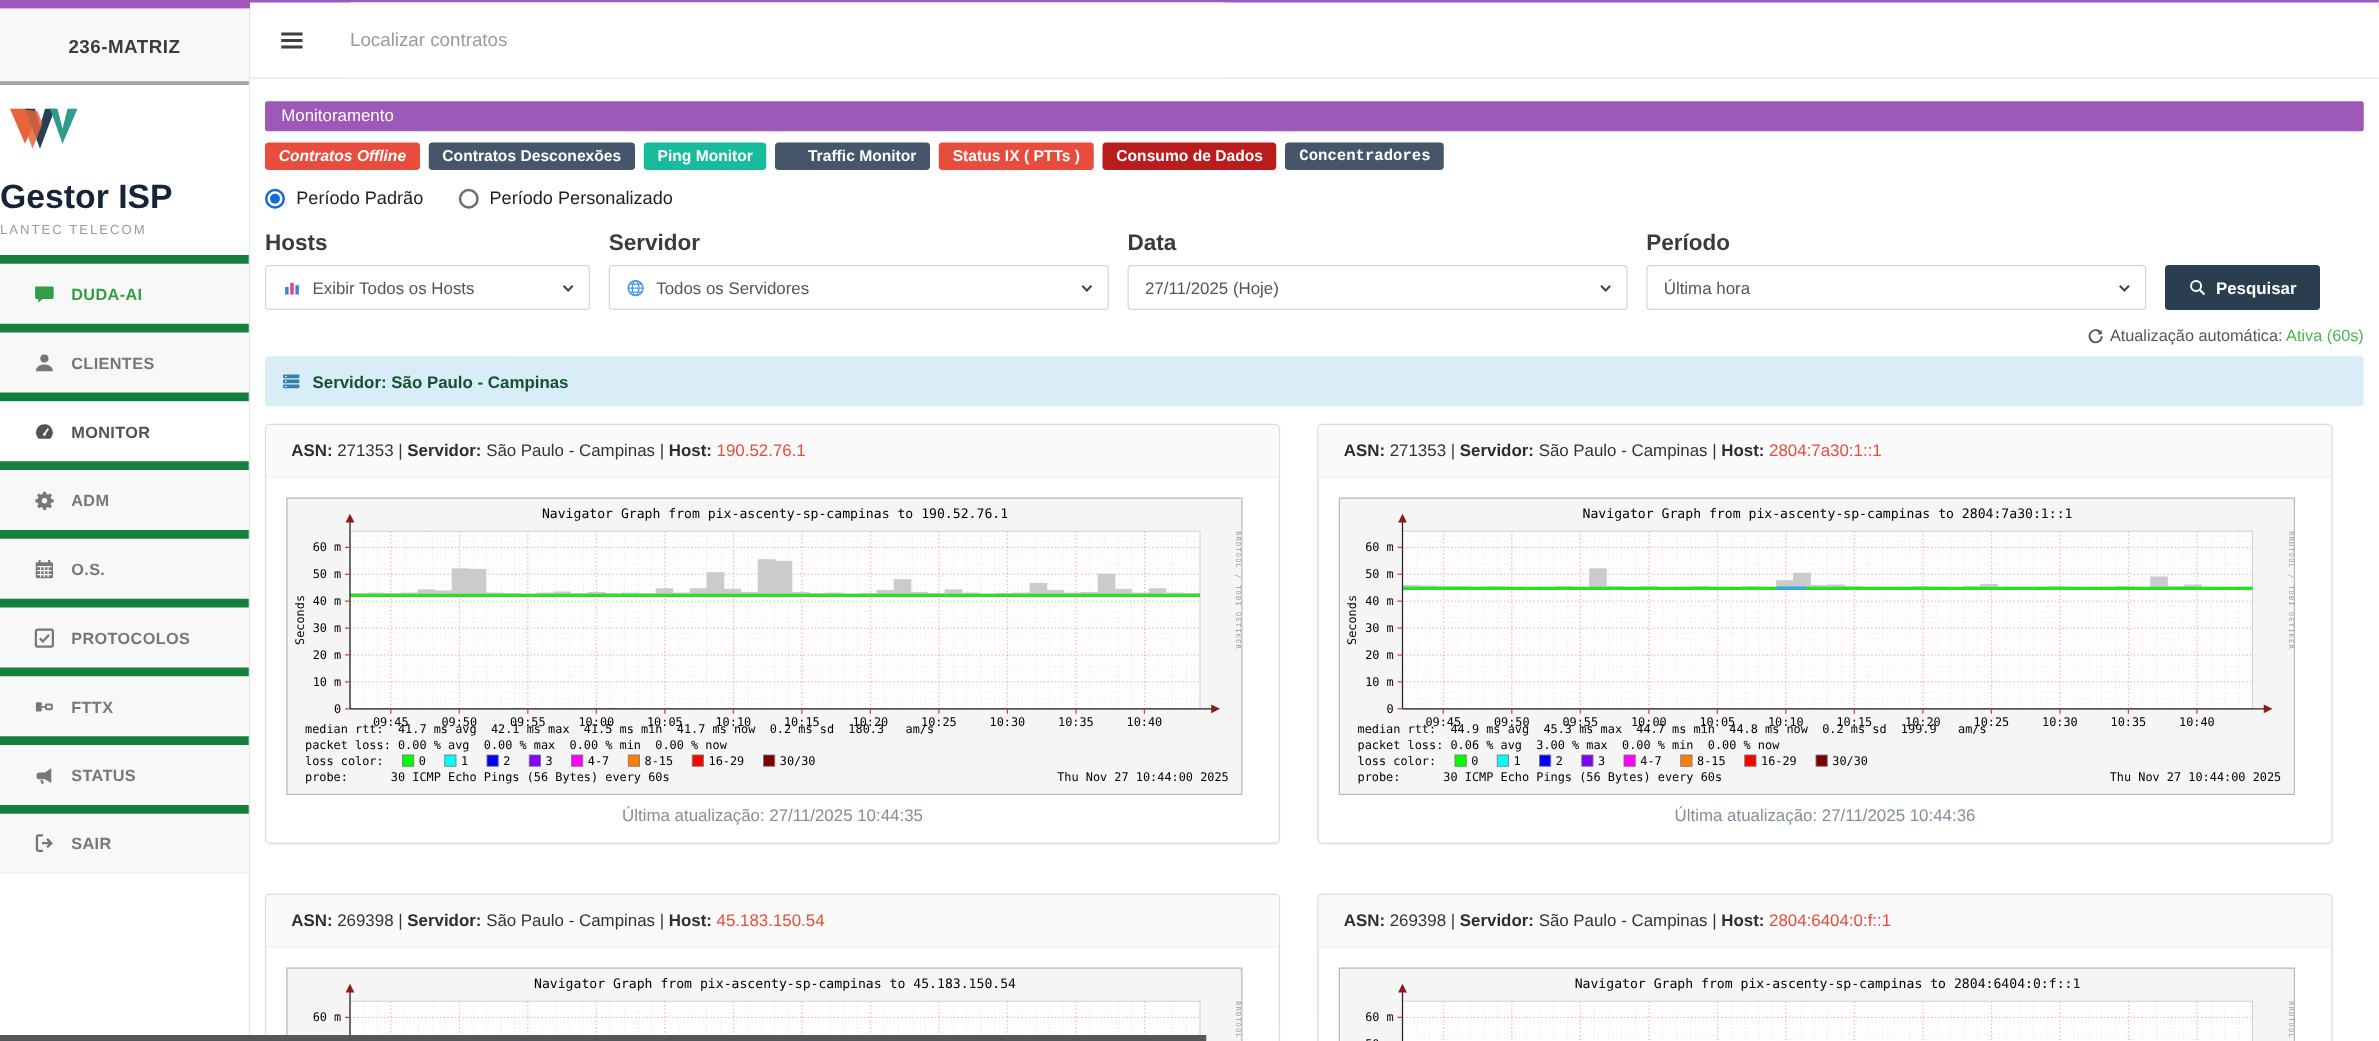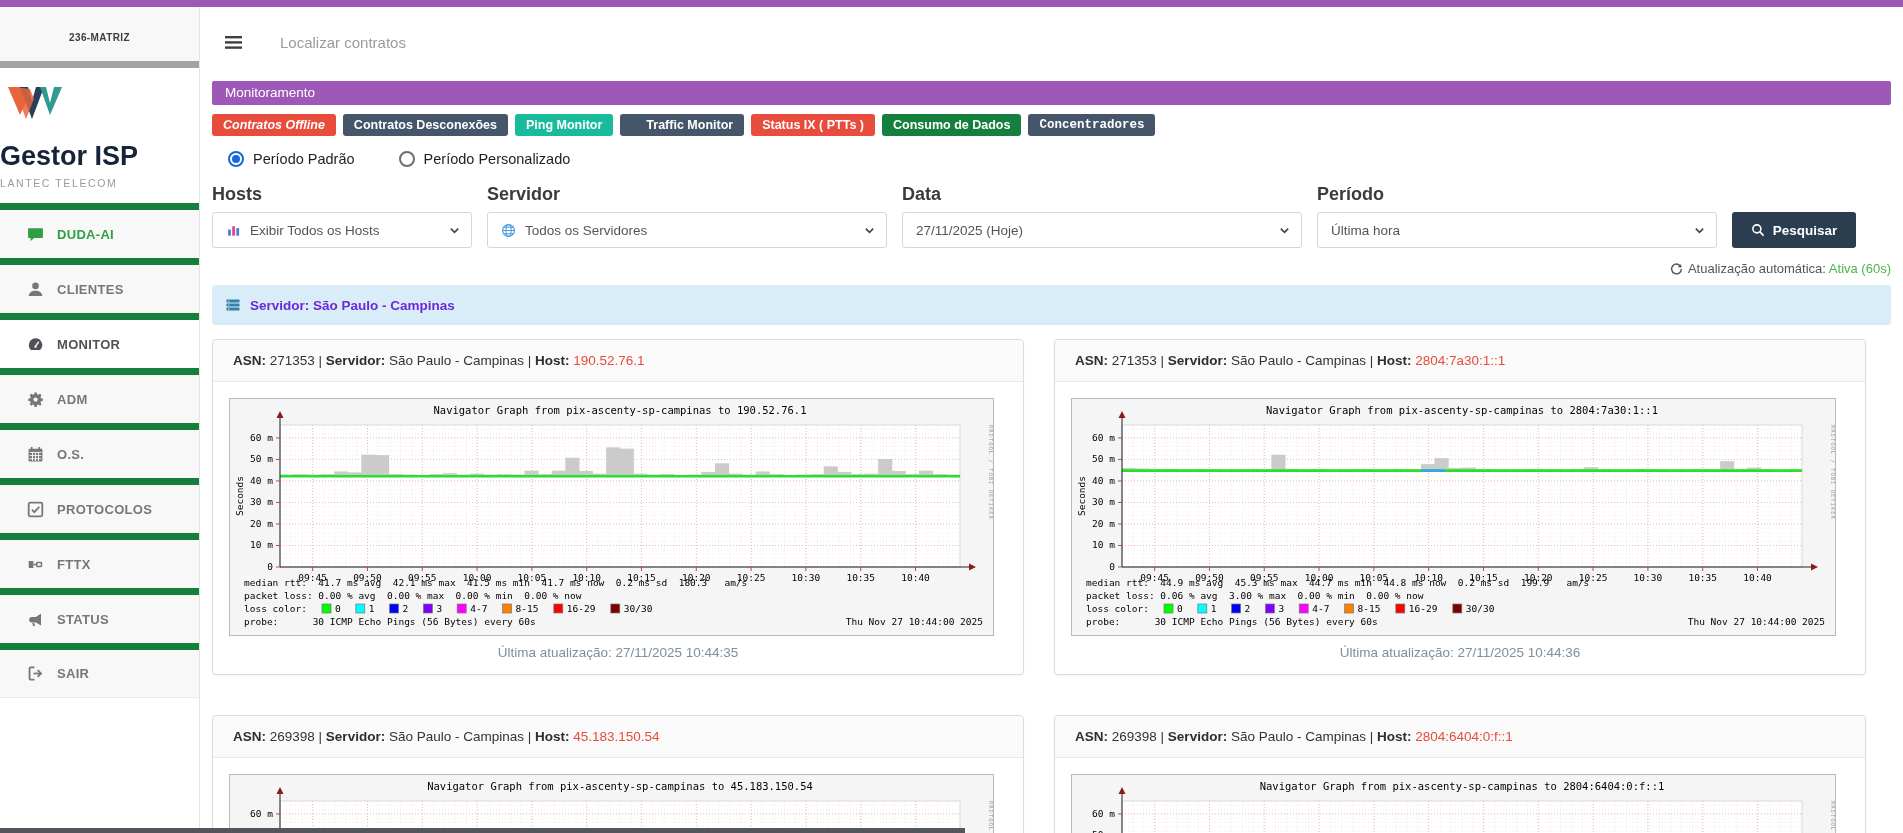--- a/index.html
+++ b/index.html
@@ -5,57 +5,57 @@
   * { margin:0; padding:0; box-sizing:border-box; }
   html,body { width:1903px; height:833px; overflow:hidden; background:#fff;
               font-family:"Liberation Sans", sans-serif; }
 
   .topstrip { position:absolute; left:0; top:0; width:1903px; height:7px; }
 
   
   .sidebar { position:absolute; left:0; top:7px; width:200px; height:826px;
              background:#fff; border-right:1px solid #e5e5e5; }
   .branch { height:61px; line-height:61px; text-align:center; background:#f8f8f8;
-            border-bottom:7px solid #a3a3a3; font-size:10px; font-weight:bold;
+            border-bottom:3px solid #a3a3a3; font-size:15px; font-weight:bold;
             color:#3d3d3d; letter-spacing:.4px; }
   .logo-area { padding:13px 0 12px; background:#fff; }
   .brand { font-size:27px; font-weight:bold; color:#16243a; margin-top:2px; }
   .brand-sub { font-size:10.5px; color:#9a9a9a; letter-spacing:1.6px; margin-top:5px; }
   .menu { margin-top:2px; }
   .menu-item { height:55px; display:flex; align-items:center; gap:13px;
                padding-left:27px; background:#f8f8f8; border-top:7px solid #15803d;
                color:#75777a; font-size:13px; font-weight:bold; letter-spacing:.3px;
                cursor:pointer; }
   .menu-item:last-child { border-bottom:1px solid #ececec; }
   .menu-item.active { background:#fff; color:#4f5256; }
   .menu-item .mi { width:17px; height:17px; flex:0 0 17px; }
 
   
-  .navbar { position:absolute; left:200px; top:12px; width:1703px; height:61px;
+  .navbar { position:absolute; left:200px; top:2px; width:1703px; height:61px;
             background:#fff; border-bottom:1px solid #e6e6e6; }
   .nav-toggle { position:absolute; left:0; top:0; width:66px; height:60px;
                 display:flex; align-items:center; justify-content:center; cursor:pointer; }
   .nav-search { position:absolute; left:80px; top:0; width:700px; height:60px;
                 border:none; outline:none; font-size:15px; color:#333;
                 font-family:"Liberation Sans", sans-serif; }
   .nav-search::placeholder { color:#9b9b9b; }
 
   
   .content { position:absolute; left:200px; top:68px; width:1703px; height:765px;
              overflow:hidden; padding:13px 12px 0 12px; background:#fff; }
   .section-title { height:24px; line-height:24px; color:#fff; font-size:13.5px;
                    padding-left:13px; border-radius:2px; }
   .btn-row { margin-top:9px; display:flex; gap:7px; }
   .pill { color:#fff; font-size:12.5px; font-weight:bold; padding:4px 11px;
           border-radius:3px; border:none; cursor:pointer;
           font-family:"Liberation Sans", sans-serif; }
 
   .radio-row { margin-top:15px; display:flex; gap:28px; align-items:center;
                font-size:14.5px; color:#1f1f1f; }
-  .radio { display:flex; align-items:center; gap:9px; cursor:pointer;margin-left:16px; }
+  .radio { display:flex; align-items:center; gap:9px; cursor:pointer; }
   .rdot { width:16px; height:16px; border-radius:50%; border:2px solid #6e6e6e;
           position:relative; background:#fff; }
   .rdot.checked { border-color:#1669d9; }
   .rdot.checked::after { content:""; position:absolute; left:2px; top:2px;
           width:8px; height:8px; border-radius:50%; background:#1669d9; }
 
   .filter-row { margin-top:17px; display:flex; gap:15px; }
   .fcol label { display:block; font-size:18px; font-weight:bold; color:#3b3b3b;
                 margin-bottom:7px; }
   .sel { height:36px; border:1px solid #d6d6d6; border-radius:3px; background:#fff;
@@ -65,21 +65,21 @@
   .btn-search { height:36px; width:124px; border:none; border-radius:3px; color:#fff;
                 font-size:13.5px; font-weight:bold; display:flex; align-items:center;
                 justify-content:center; gap:8px; cursor:pointer; align-self:flex-end;
                 font-family:"Liberation Sans", sans-serif; }
 
   .refresh-row { margin-top:13px; text-align:right; font-size:13px; color:#555; }
   .refresh-row svg { vertical-align:-2px; margin-right:5px; }
 
   .server-banner { margin-top:9px; height:40px; background:#d8edf8; border-radius:3px;
                    display:flex; align-items:center; gap:9px; padding-left:13px;
-                   color:#6d28d9; font-size:13.5px; font-weight:bold; }
+                   color:#14532d; font-size:13.5px; font-weight:bold; }
 
   .cards { margin-top:14px; display:flex; flex-wrap:wrap; column-gap:30px; row-gap:40px; }
   .card { width:812px; background:#fff; border:1px solid #dcdcdc; border-radius:4px;
           box-shadow:0 1px 2px rgba(0,0,0,.05); }
   .card-header { padding:13px 20px; background:#fafafa; border-bottom:1px solid #e8e8e8;
                  font-size:13.5px; color:#333; border-radius:4px 4px 0 0; }
   .card-header b { color:#2e2e2e; }
   .host-val { color:#e74c3c; }
   .card-body { padding:16px 16px 14px; }
   .graph-wrap { width:765px; }
@@ -189,21 +189,21 @@
 
 <div class="content">
   <div class="section-title" id="section-title" style="background: rgb(158, 89, 184);">Monitoramento</div>
 
   <div class="btn-row" id="btn-row">
       <button class="pill" style="background: rgb(231, 76, 60); font-style: italic;">Contratos Offline</button>
       <button class="pill" style="background: rgb(69, 86, 106);">Contratos Desconexões</button>
       <button class="pill" style="background: rgb(24, 188, 156);">Ping Monitor</button>
       <button class="pill" style="background: rgb(69, 86, 106); padding-left: 26px;">Traffic Monitor</button>
       <button class="pill" style="background: rgb(231, 76, 60);">Status IX ( PTTs )</button>
-      <button class="pill" style="background: #15803d;">Consumo de Dados</button>
+      <button class="pill" style="background: #b91c1c;">Consumo de Dados</button>
       <button class="pill" style="background: rgb(69, 86, 106); font-family: Liberation Mono, monospace;">Concentradores</button>
     </div>
 
   <div class="radio-row" id="radio-row">
       <div class="radio">
         <span class="rdot checked"></span>
         <span>Período Padrão</span>
       </div>
       <div class="radio">
         <span class="rdot"></span>

